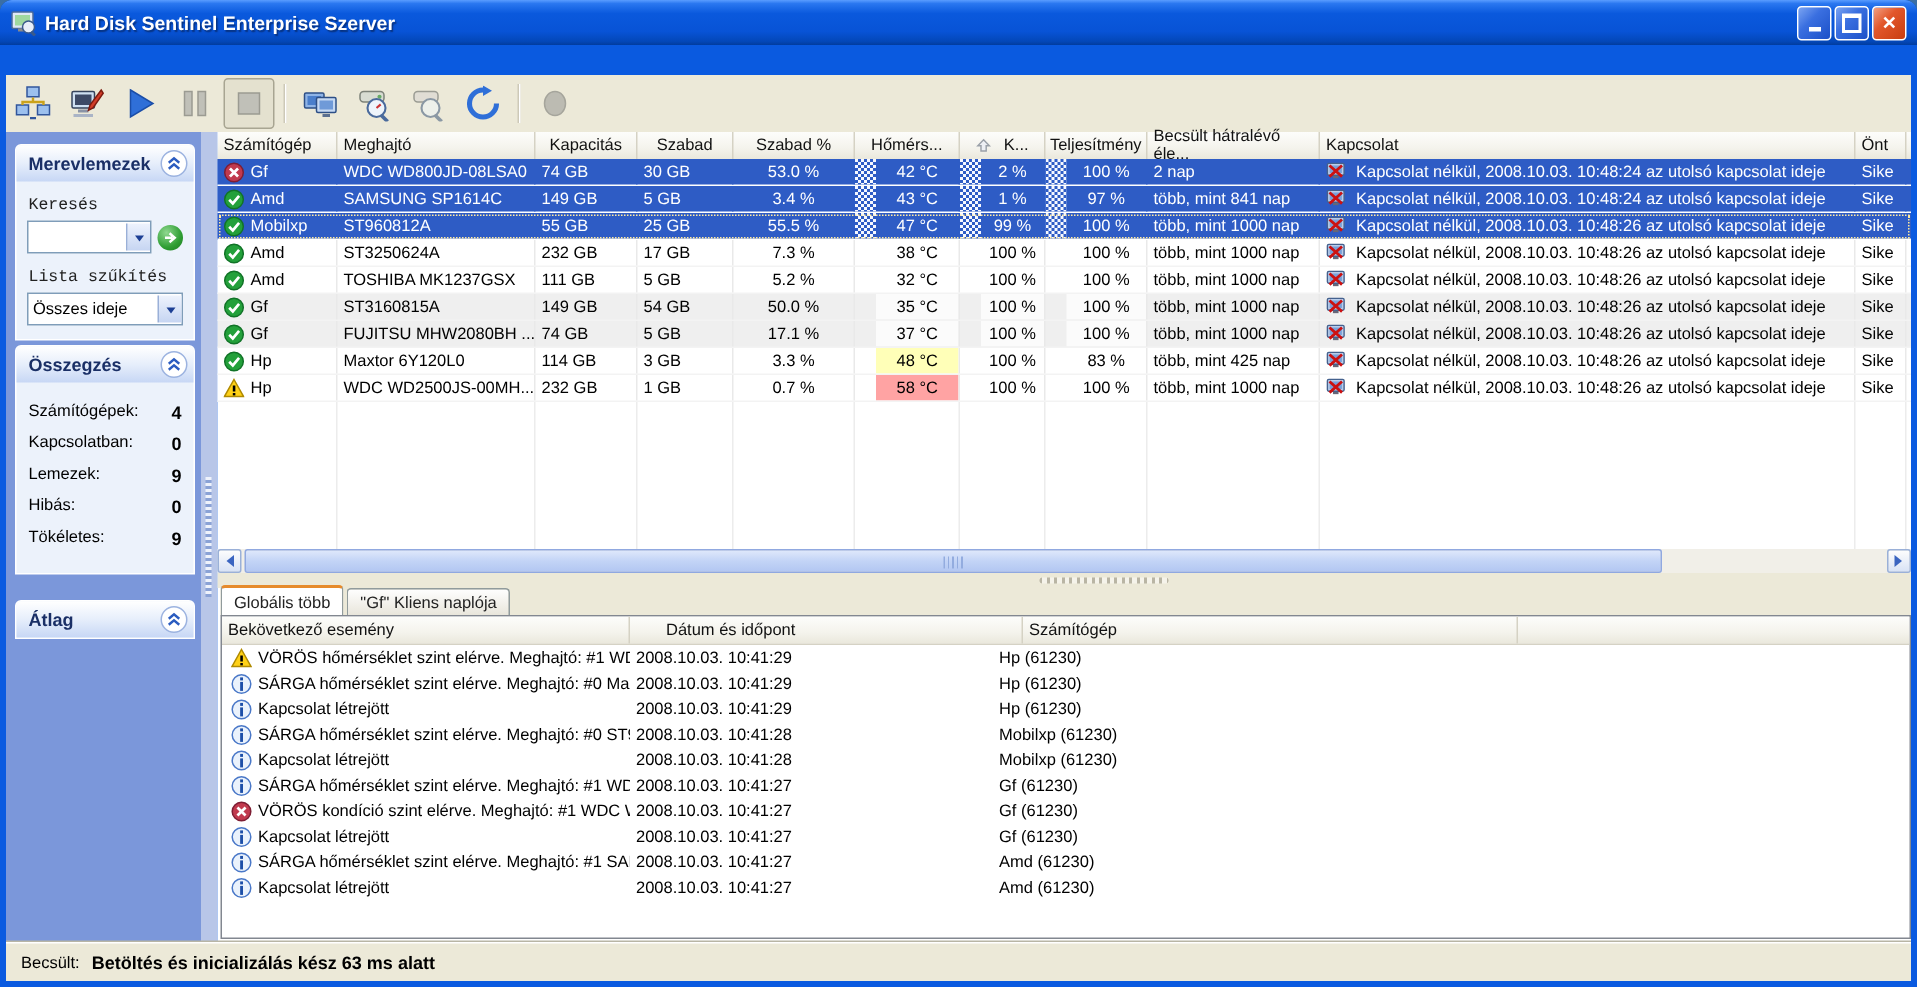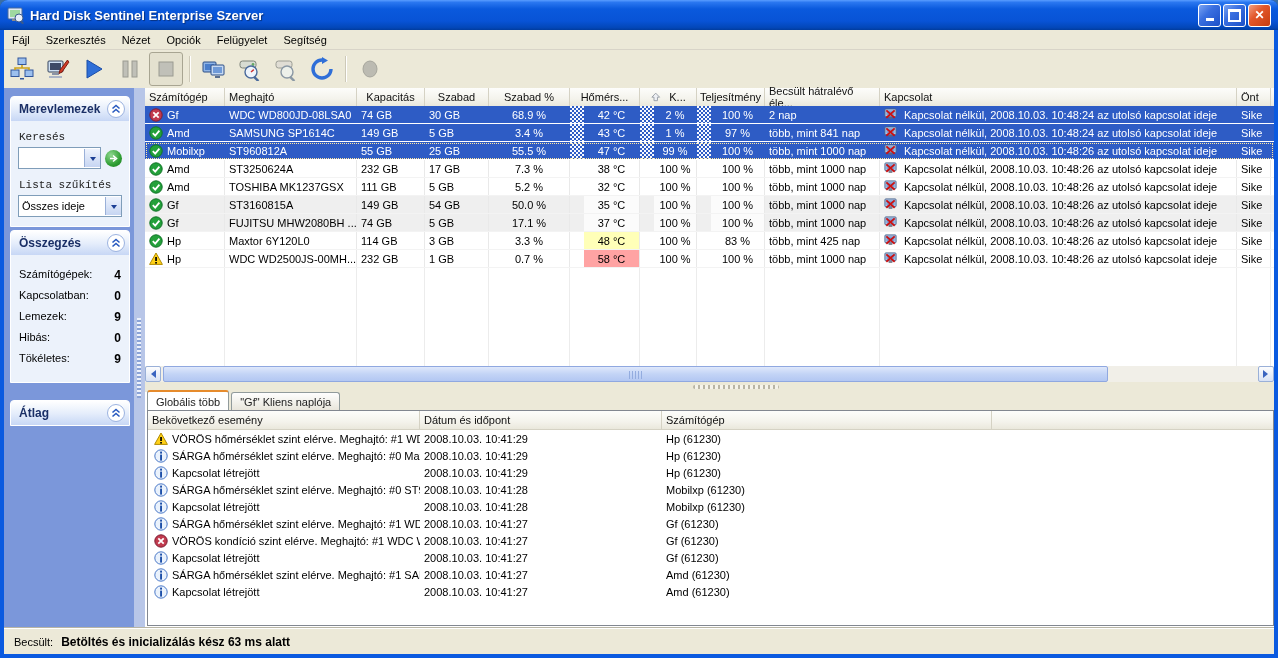--- a/index.html
+++ b/index.html
@@ -127,28 +127,20 @@
       <span class="wbtn min">
           <span></span>
         </span>
       <span class="wbtn max">
           <span></span>
         </span>
       <span class="wbtn close">✕</span>
     </span>
   </div>
 
-  <div class="menubar" id="menubar">
-      <span class="menu-item">Fájl</span>
-      <span class="menu-item">Szerkesztés</span>
-      <span class="menu-item">Nézet</span>
-      <span class="menu-item">Opciók</span>
-      <span class="menu-item">Felügyelet</span>
-      <span class="menu-item">Segítség</span>
-    </div>
   <div class="toolbar" id="toolbar">
       <span class="tbtn">
         <svg viewBox="0 0 24 24">
           <rect x="8" y="1" width="8" height="6.5" fill="#9cc0ee" stroke="#31569c"></rect>
           <rect x="1" y="13" width="8" height="6.5" fill="#9cc0ee" stroke="#31569c"></rect>
           <rect x="15" y="13" width="8" height="6.5" fill="#9cc0ee" stroke="#31569c"></rect>
           <path d="M12 8 V11 M5 13 V11 H19 V13 M12 11 V11" stroke="#caa21c" stroke-width="1.6" fill="none"></path>
           <rect x="10" y="21" width="4" height="1.5" fill="#31569c"></rect>
         </svg>
       </span>
@@ -342,21 +334,21 @@
               <svg viewBox="0 0 14 14">
                 <circle cx="7" cy="7" r="6.2" fill="#c13a4e" stroke="#7e1e34"></circle>
                 <path d="M4.3 4.3 L9.7 9.7 M9.7 4.3 L4.3 9.7" stroke="#fff" stroke-width="1.8"></path>
               </svg>
             </span>
             <span>Gf</span>
           </span>
           <span class="c " style="width:132px">WDC WD800JD-08LSA0</span>
           <span class="c " style="width:68px">74 GB</span>
           <span class="c " style="width:64px">30 GB</span>
-          <span class="c ctr" style="width:81px">68.9 %</span>
+          <span class="c ctr" style="width:81px">53.0 %</span>
           <span class="c statcell" style="width:70px">
             <i class="gut"></i>
             <b class="val">42 °C</b>
           </span>
           <span class="c statcell" style="width:57px">
             <i class="gut"></i>
             <b class="val">2 %</b>
           </span>
           <span class="c statcell" style="width:68px">
             <i class="gut"></i>
@@ -718,21 +710,21 @@
       </div>
 
     <div class="tabs" id="logTabs">
         <span class="tab active">Globális több</span>
         <span class="tab">"Gf" Kliens naplója</span>
       </div>
 
     <div class="log">
       <div class="log-header" id="logHeader">
           <span class="hc" style="width: 272px;">Bekövetkező esemény</span>
-          <span class="hc" style="width: 242px;">Dátum és időpont</span>
+          <span class="hc" style="width: 242px; margin-left: 20px;">Dátum és időpont</span>
           <span class="hc" style="width: 330px;">Számítógép</span>
         </div>
       <div id="logRows">
           <div class="lrow">
             <span class="lc" style="width:272px">
               <span class="lic">
                 <svg viewBox="0 0 14 14">
                   <path d="M7 1 L13.4 12.4 H0.6 Z" fill="#ffd117" stroke="#b08a00"></path>
                   <rect x="6.2" y="5" width="1.7" height="4" fill="#000"></rect>
                   <rect x="6.2" y="10" width="1.7" height="1.6" fill="#000"></rect>

